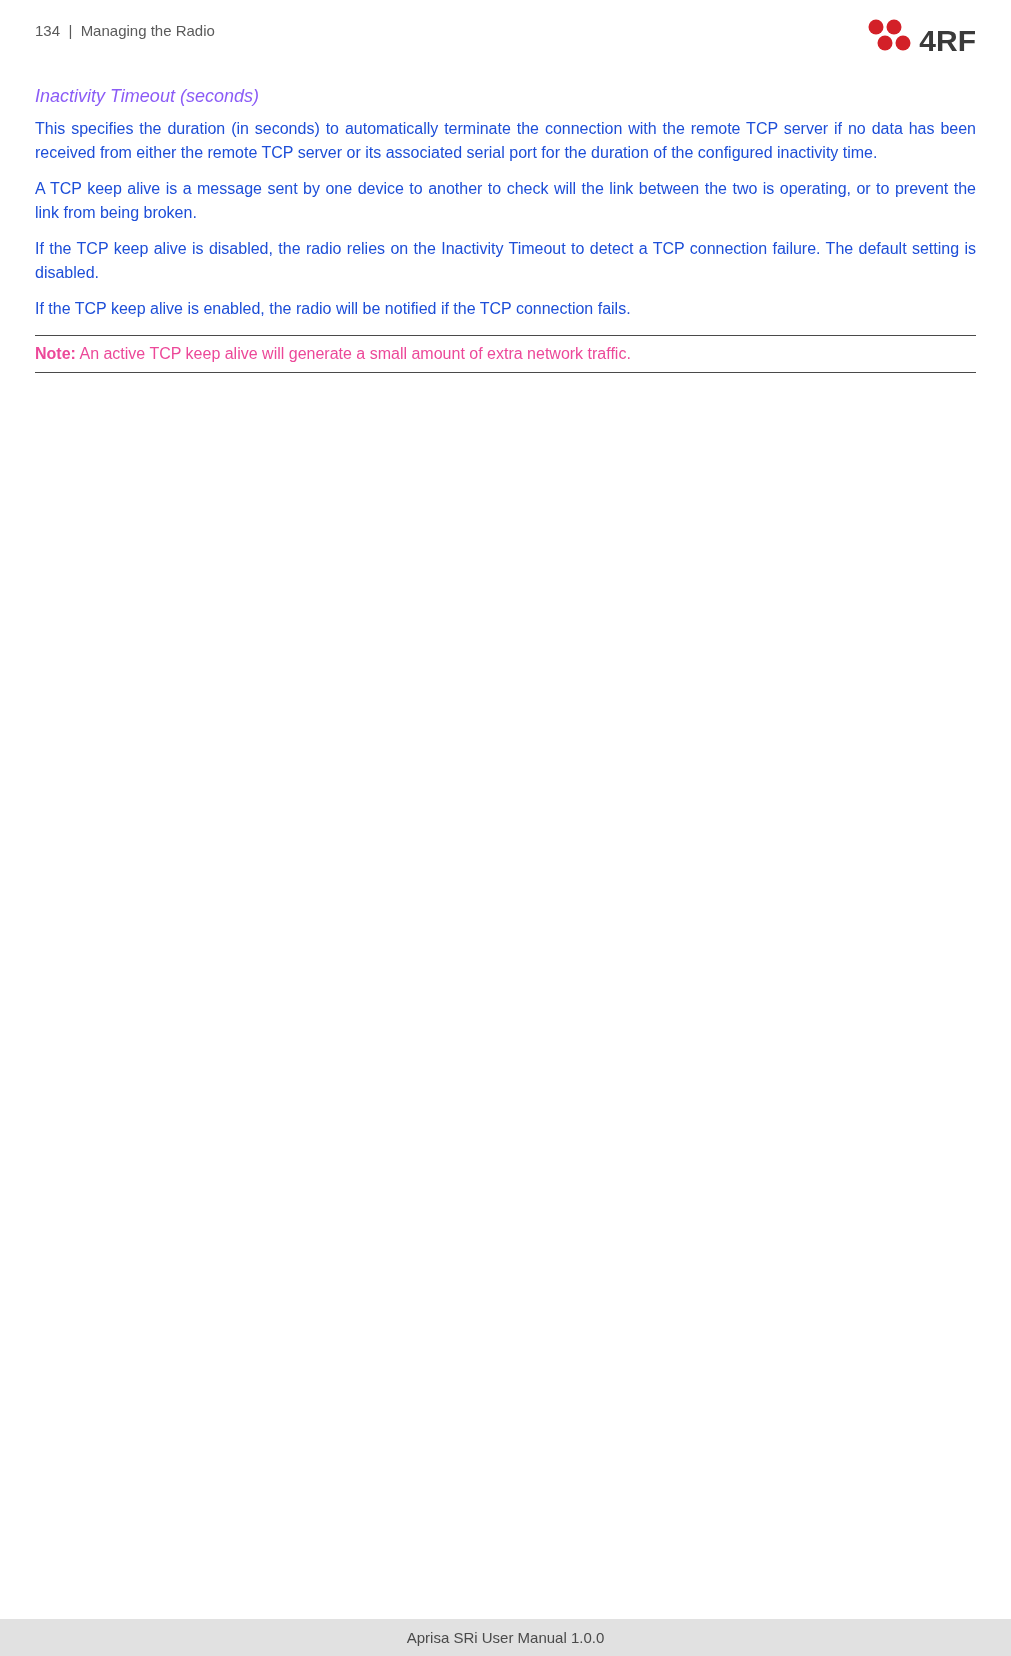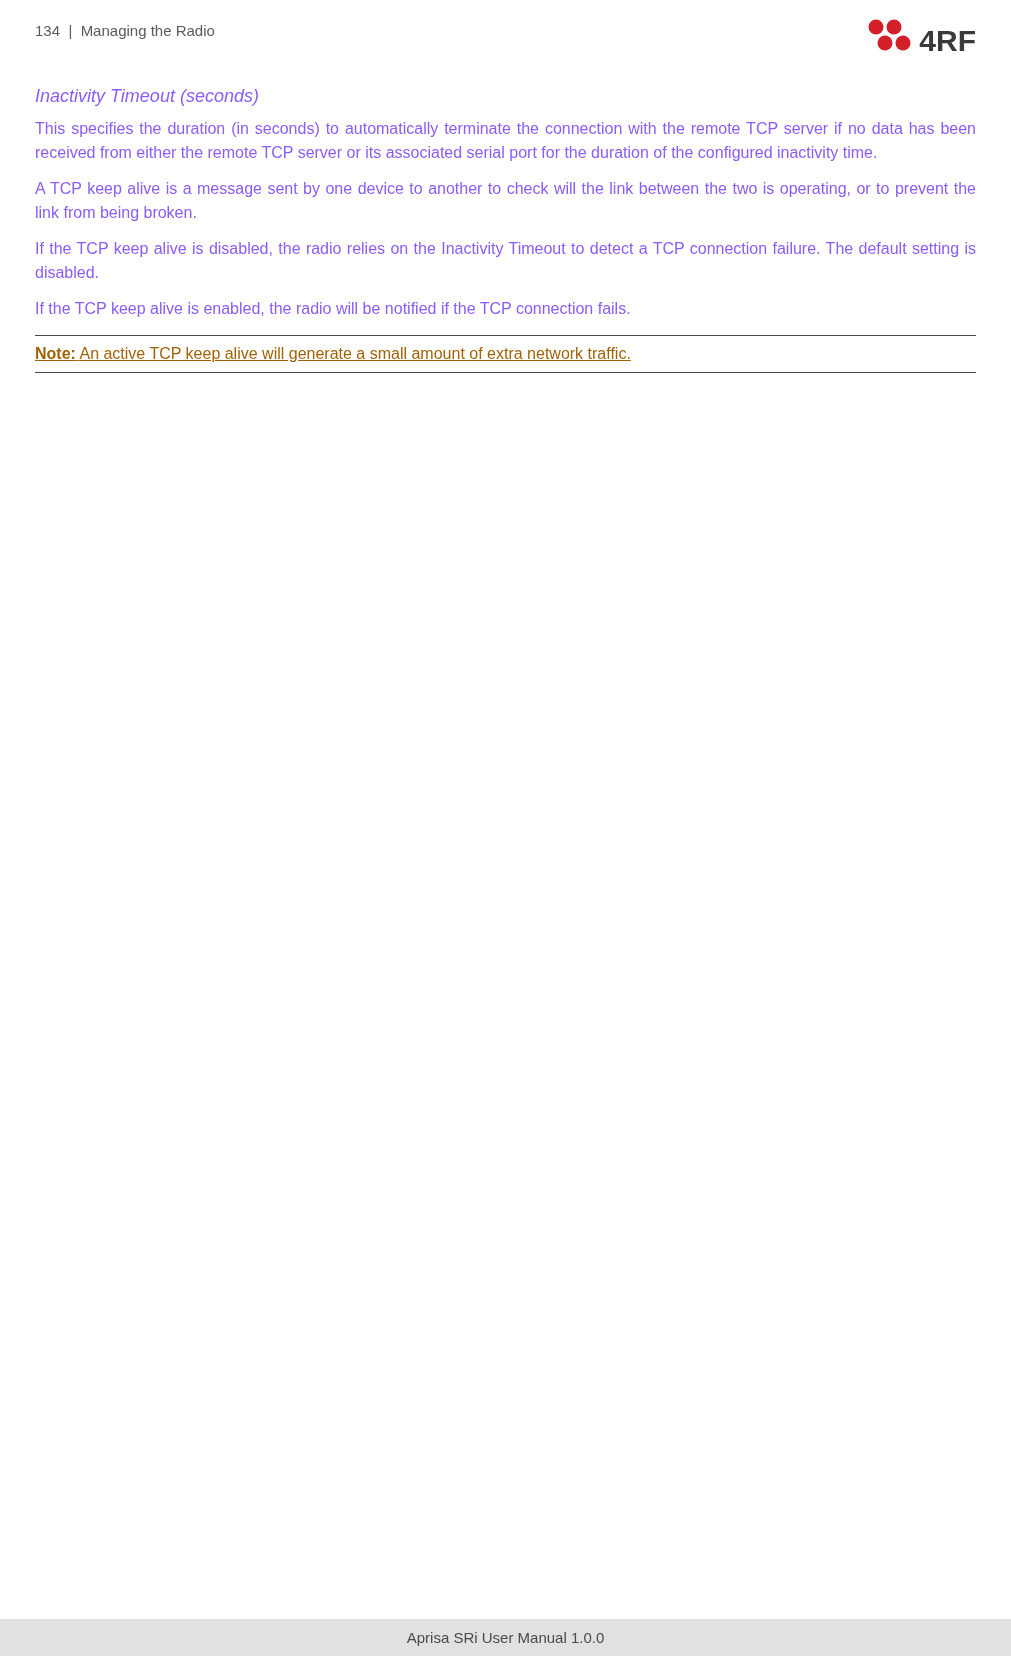--- a/index.html
+++ b/index.html
@@ -48,39 +48,38 @@
       font-style: italic;
       font-size: 18px;
       color: #8b5cf6;
       margin-bottom: 10px;
       margin-top: 10px;
     }
     .body-text {
       font-size: 16px;
       line-height: 1.5;
       text-align: justify;
-      color: #8b5cf6;
+      color: #1d4ed8;
       margin-bottom: 12px;
     }
     .hr-divider {
       border: none;
       border-top: 1.5px solid #4a4a4a;
       margin-top: 14px;
       margin-bottom: 6px;
     }
     .hr-divider-bottom {
       border: none;
       border-top: 1.5px solid #4a4a4a;
       margin-top: 6px;
     }
     .note-text {
       font-size: 16px;
-      color: #a16207;
+      color: #ec4899;
       line-height: 1.5;
-      text-decoration: underline;
     }
     .note-bold {
       font-weight: bold;
     }
     .footer {
       position: absolute;
       bottom: 0;
       left: 0;
       right: 0;
       background: #e1e1e1;

